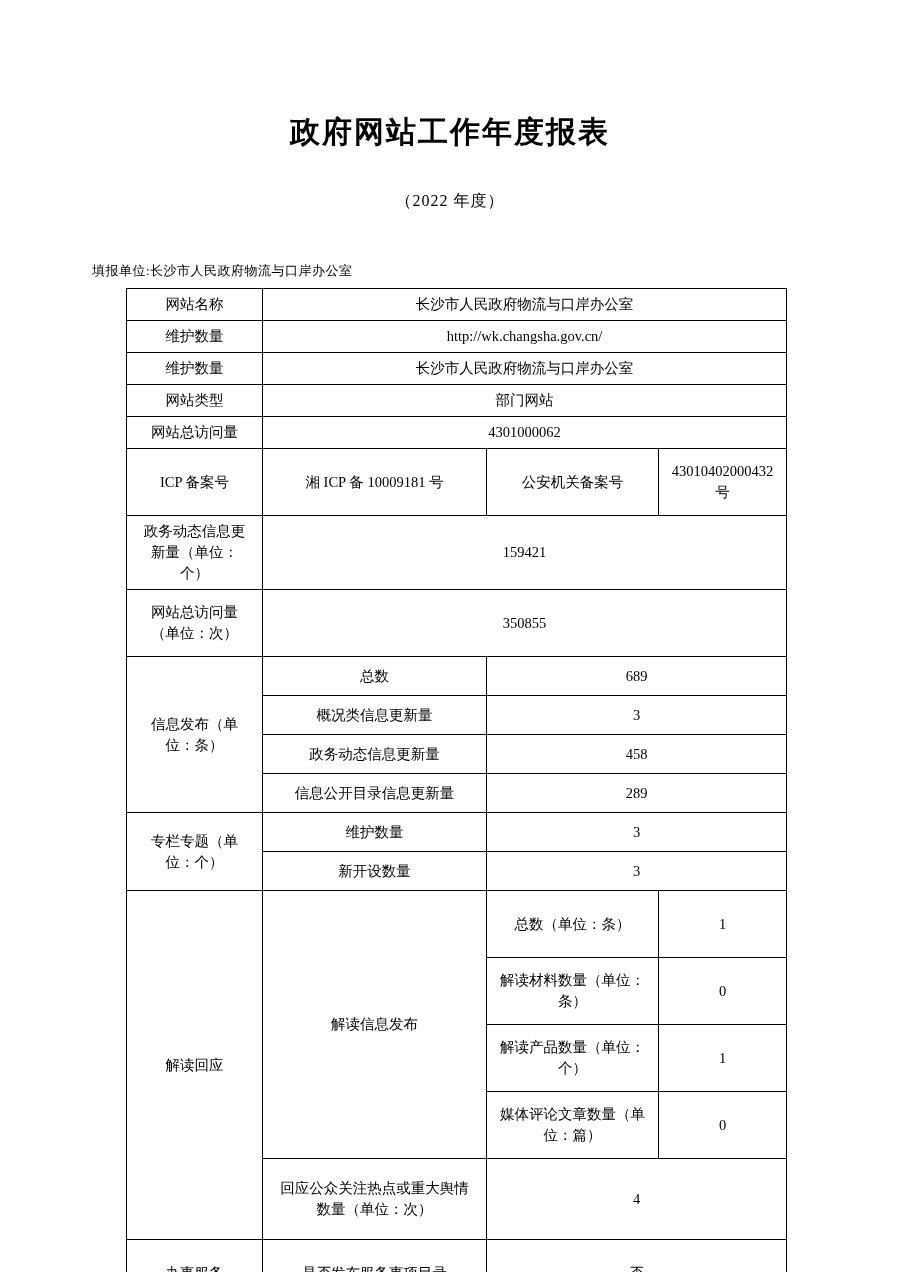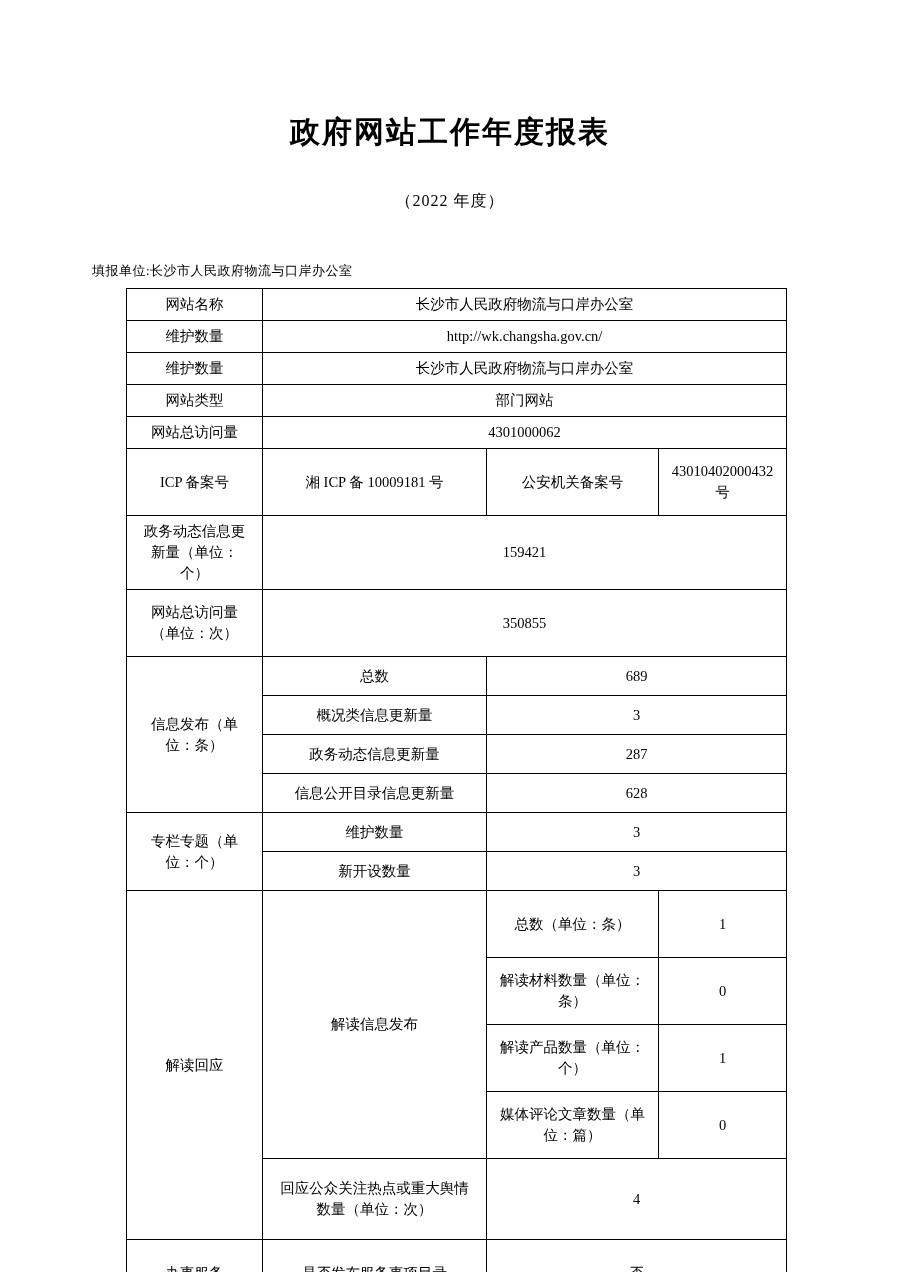--- a/index.html
+++ b/index.html
@@ -123,25 +123,25 @@
         <td class="label" rowspan="4">信息发布（单位：条）</td>
         <td class="row-h">总数</td>
         <td class="row-h" colspan="2">689</td>
       </tr>
       <tr>
         <td class="row-h">概况类信息更新量</td>
         <td class="row-h" colspan="2">3</td>
       </tr>
       <tr>
         <td class="row-h">政务动态信息更新量</td>
-        <td class="row-h" colspan="2">287</td>
+        <td class="row-h" colspan="2">458</td>
       </tr>
       <tr>
         <td class="row-h">信息公开目录信息更新量</td>
-        <td class="row-h" colspan="2">628</td>
+        <td class="row-h" colspan="2">289</td>
       </tr>
 
       <tr>
         <td class="label" rowspan="2">专栏专题（单位：个）</td>
         <td class="row-h">维护数量</td>
         <td class="row-h" colspan="2">3</td>
       </tr>
       <tr>
         <td class="row-h">新开设数量</td>
         <td class="row-h" colspan="2">3</td>

